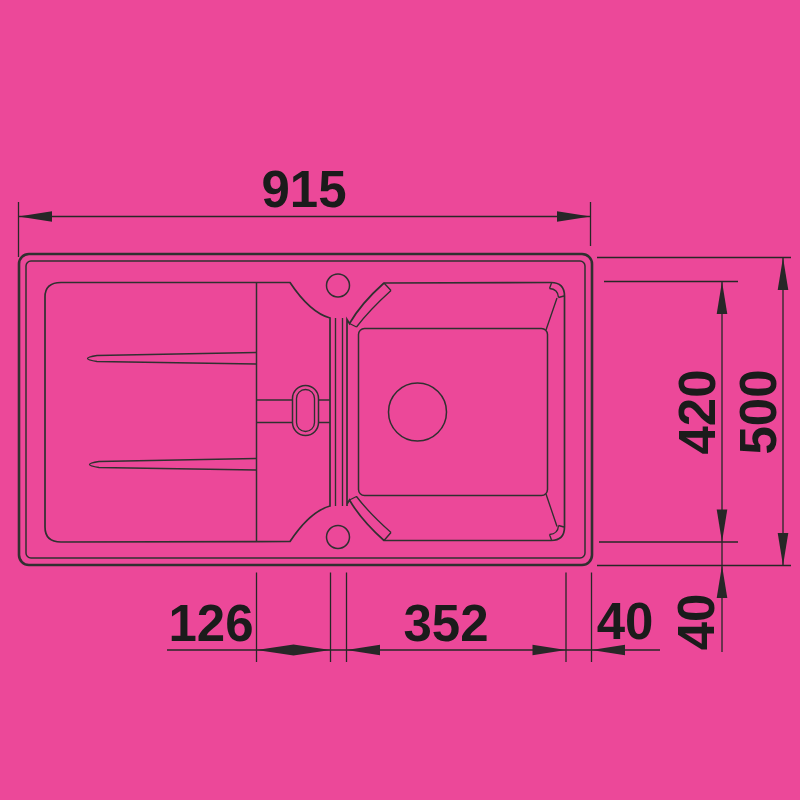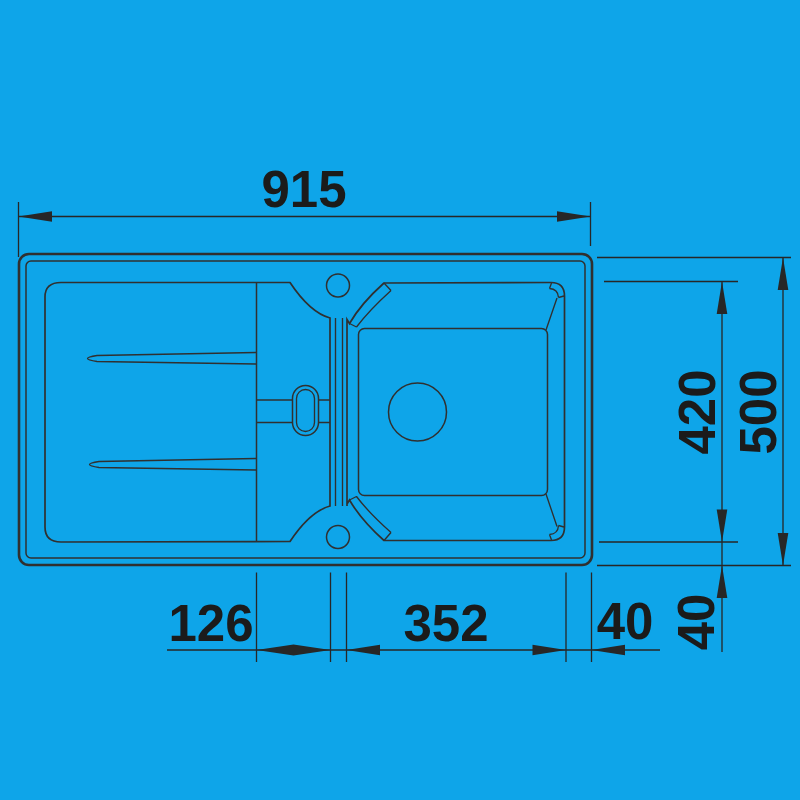--- a/index.html
+++ b/index.html
@@ -1,20 +1,20 @@
 <!DOCTYPE html>
 <html><head>
 <meta charset="utf-8">
 <style>
   html, body { margin: 0; padding: 0; background: #ffffff; }
   .canvas {
     position: relative;
     width: 800px;
     height: 800px;
-    background: #0ea5e9;
+    background: #ec4899;
     overflow: hidden;
     font-family: "Liberation Sans", sans-serif;
   }
   svg { display: block; }
   .geo   { stroke: #303030; fill: none; }
   .geo-heavy { stroke-width: 2.6; }
   .geo-main  { stroke-width: 1.7; }
   .geo-mid   { stroke-width: 1.5; }
   .geo-thin  { stroke-width: 1.35; }
   .dim-line  { stroke: #272727; stroke-width: 1.3; fill: none; }

